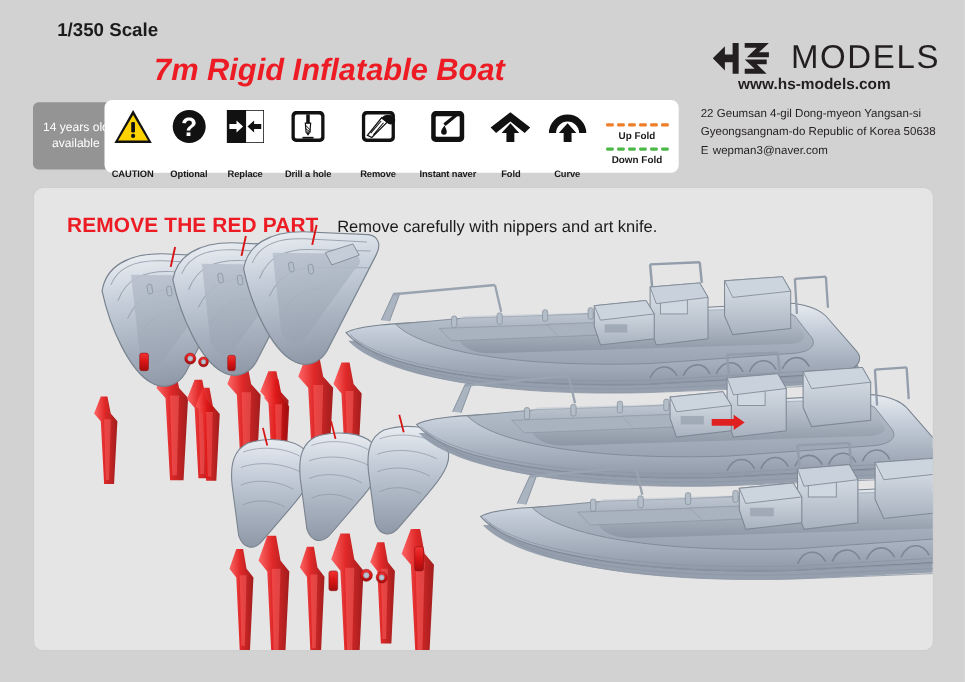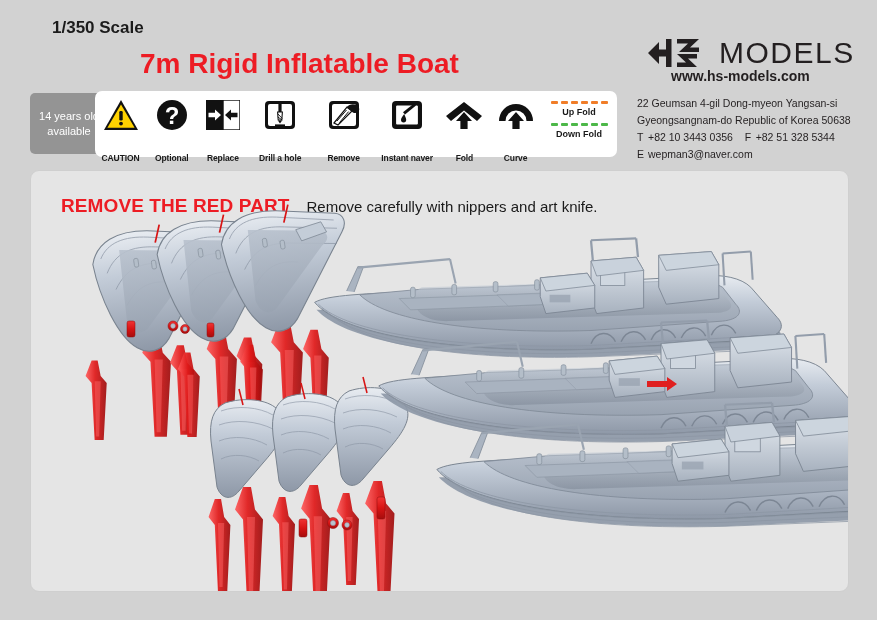--- a/index.html
+++ b/index.html
@@ -11,21 +11,21 @@
   }
   .sheet{position:relative;width:877px;height:440px;}
 
   
   .scale-label{
     position:absolute;left:52px;top:18px;
     font-size:17px;font-weight:bold;color:#1b1b1b;letter-spacing:0px;
   }
   .kit-title{
     position:absolute;left:140px;top:48px;
-    font-size:28px;font-weight:bold;color:#ed1c24;letter-spacing:0px;
+    font-size:28px;font-weight:bold;color:#ed1c24;letter-spacing:0px;font-style:italic;
   }
   .brand{
     position:absolute;left:648px;top:36px;
     display:flex;align-items:center;gap:9px;
   }
   .brand-logo{display:block;}
   .brand-name{font-size:30px;font-weight:normal;color:#231f20;letter-spacing:1.5px;}
   .brand-url{
     position:absolute;left:671px;top:68px;
     font-size:14px;font-weight:bold;color:#231f20;
@@ -49,21 +49,21 @@
     width:58px;margin-top:7px;
     display:flex;flex-direction:column;align-items:center;
   }
   .icon-cell.wide{width:72px;}
   .icon-art{height:34px;display:flex;align-items:center;justify-content:center;}
   .icon-cap{
     margin-top:21px;font-size:8.5px;font-weight:bold;color:#1a1a1a;
     text-align:center;white-space:nowrap;letter-spacing:-0.1px;
   }
   .fold-cell{
-    width:86px;margin-top:9px;display:flex;flex-direction:column;align-items:center;
+    width:86px;margin-top:20px;display:flex;flex-direction:column;align-items:center;
   }
   .dash-row{display:flex;gap:3px;height:4px;align-items:center;}
   .dash{width:7px;height:3px;border-radius:1px;}
   .fold-cap{font-size:9px;font-weight:bold;color:#1a1a1a;margin:3px 0 5px;}
 
   
   .contact{
     position:absolute;left:637px;top:95px;
     font-size:10.5px;color:#231f20;line-height:1.62;white-space:nowrap;
   }
@@ -220,24 +220,20 @@
           <span class="dash" style="background:#4cb848"></span>
       </div>
       <div class="fold-cap">Down Fold</div>
     </div>
   </div>
 
   <div class="contact">
     <div>22 Geumsan 4-gil Dong-myeon Yangsan-si</div>
     <div>Gyeongsangnam-do Republic of Korea 50638</div>
     <div>
-      <span class="lbl">T</span><span>+82 10 3443 0356</span>
-      &nbsp;&nbsp;&nbsp;<span class="lbl">F</span><span>+82 51 328 5344</span>
-    </div>
-    <div>
       <span class="lbl">E</span><span>wepman3@naver.com</span>
     </div>
   </div>
 
   <div class="panel">
 
     <div class="remove-head">
       <span class="remove-red">REMOVE THE RED PART</span>
       <span class="remove-note">Remove carefully with nippers and art knife.</span>
     </div>

